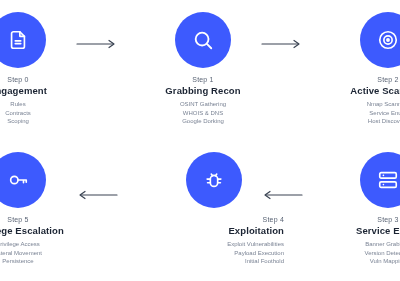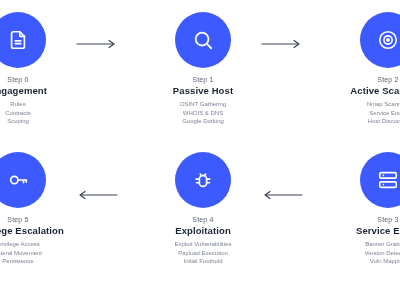--- a/index.html
+++ b/index.html
@@ -92,21 +92,21 @@
   </div>
 
   <div class="node" style="left:133px; top:12px;">
     <div class="circle">
       <svg width="22" height="22" viewBox="0 0 24 24" fill="none" stroke="#ffffff" stroke-width="2" stroke-linecap="round" stroke-linejoin="round">
         <circle cx="11" cy="11" r="7"></circle>
         <path d="M16.5 16.5L21 21"></path>
       </svg>
     </div>
     <div class="step-label">Step 1</div>
-    <div class="step-title">Passive Host</div>
+    <div class="step-title">Grabbing Recon</div>
     <div class="detail-list">
       <div class="detail">OSINT Gathering</div>
       <div class="detail">WHOIS &amp; DNS</div>
       <div class="detail">Google Dorking</div>
     </div>
   </div>
 
   <div class="node" style="left:318px; top:12px;">
     <div class="circle">
       <svg width="22" height="22" viewBox="0 0 24 24" fill="none" stroke="#ffffff" stroke-width="1.8" stroke-linecap="round" stroke-linejoin="round">
@@ -134,21 +134,21 @@
     </div>
     <div class="step-label">Step 3</div>
     <div class="step-title">Service Enum</div>
     <div class="detail-list">
       <div class="detail">Banner Grabbing</div>
       <div class="detail">Version Detection</div>
       <div class="detail">Vuln Mapping</div>
     </div>
   </div>
 
-  <div class="node" style="left:133px; top:152px;">
+  <div class="node" style="left:144px; top:152px;text-align:right;">
     <div class="circle">
       <svg width="22" height="22" viewBox="0 0 24 24" fill="none" stroke="#ffffff" stroke-width="1.8" stroke-linecap="round" stroke-linejoin="round">
         <rect x="8" y="7" width="8" height="12" rx="4"></rect>
         <path d="M9 5.5l1.5 2M15 5.5L13.5 7.5"></path>
         <path d="M8 11H4.5M16 11h3.5M8 15H5M16 15h3"></path>
       </svg>
     </div>
     <div class="step-label">Step 4</div>
     <div class="step-title">Exploitation</div>
     <div class="detail-list">

